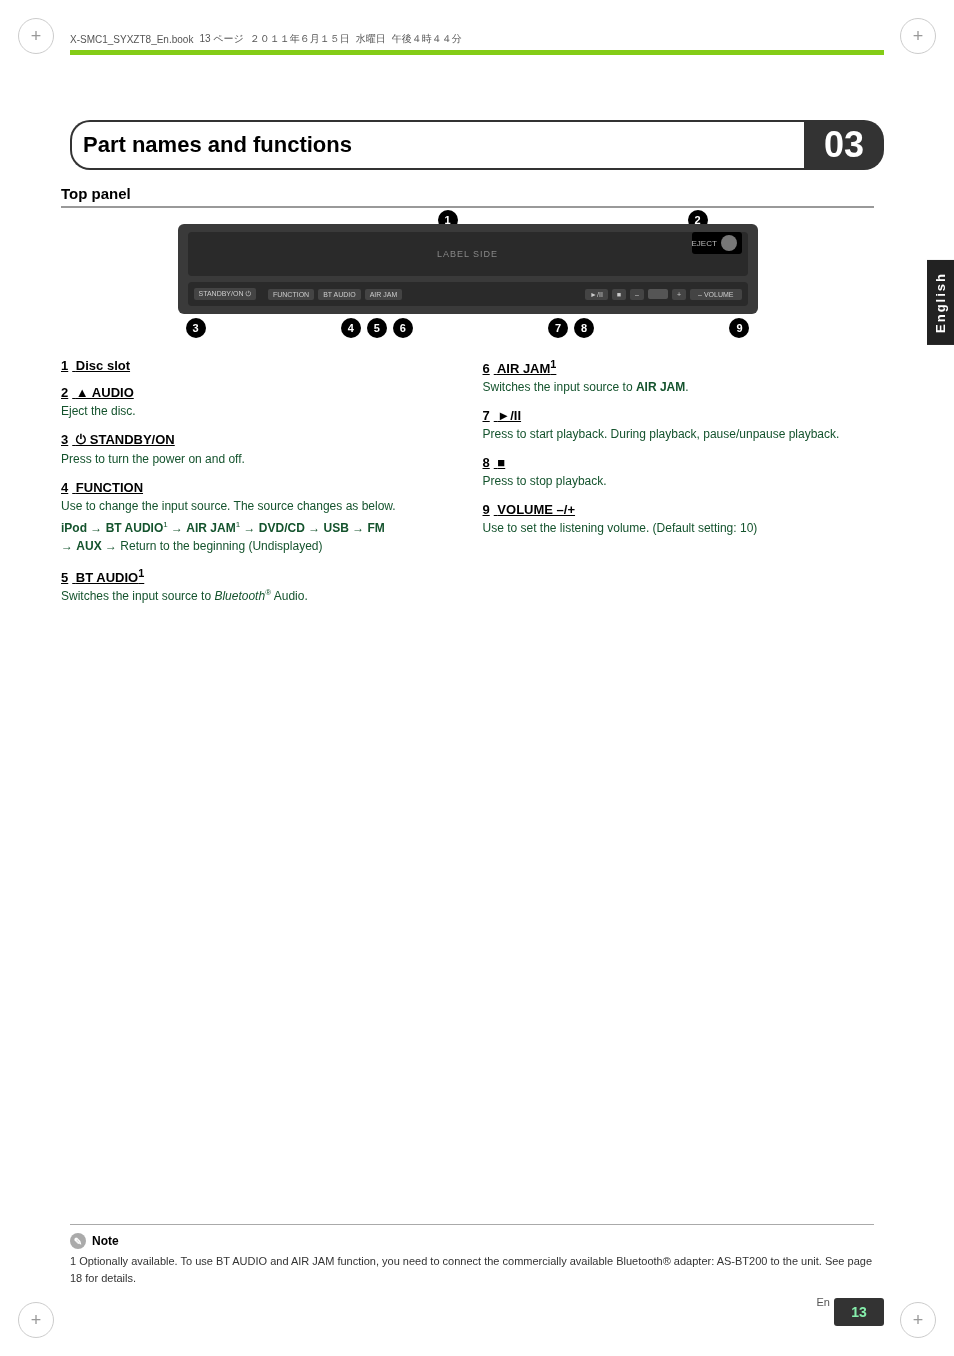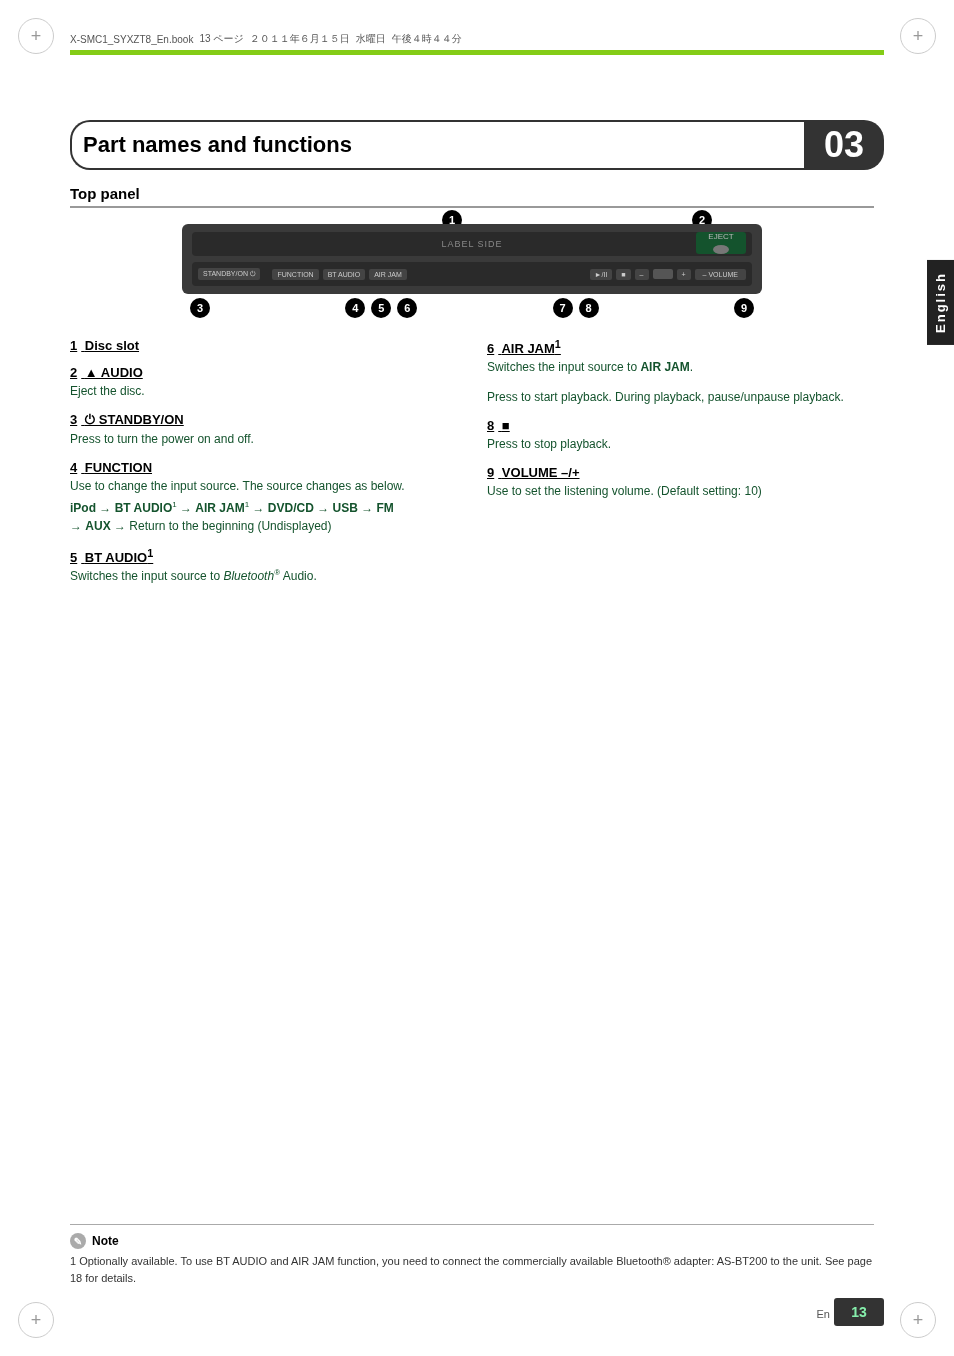--- a/index.html
+++ b/index.html
@@ -108,21 +108,21 @@
       text-orientation: mixed;
       transform: rotate(180deg);
       padding: 12px 6px;
       letter-spacing: 2px;
     }
 
     
     .main-content {
       position: absolute;
       top: 185px;
-      left: 70px;
+      left: 61px;
       right: 80px;
     }
 
     
     .section-header {
       font-size: 15px;
       font-weight: bold;
       color: #000;
       border-bottom: 2px solid #999;
       padding-bottom: 4px;
@@ -149,46 +149,45 @@
       width: 580px;
       background: #3a3a3a;
       border-radius: 6px;
       padding: 8px 10px;
       position: relative;
     }
 
     .device-slot-area {
       background: #2a2a2a;
       border-radius: 4px;
-      height: 24px;
+      height: 44px;
       margin-bottom: 6px;
       display: flex;
       align-items: center;
       justify-content: center;
     }
 
     .device-slot-label {
       color: #888;
       font-size: 9px;
       letter-spacing: 1px;
     }
 
     .device-eject-btn {
       position: absolute;
       right: 16px;
       top: 8px;
-      background: #14532d;
+      background: #000000;
       border-radius: 3px;
       width: 50px;
       height: 22px;
       display: flex;
       align-items: center;
       justify-content: flex-start;
       gap: 4px;
-      flex-direction: column;
     }
 
     .device-eject-label {
       color: #bbb;
       font-size: 8px;
     }
 
     .device-eject-circle {
       width: 16px;
       height: 16px;
@@ -338,21 +337,21 @@
       font-size: 14px;
       font-weight: bold;
       display: flex;
       align-items: center;
       justify-content: center;
       border-radius: 3px;
     }
 
     .page-en-label {
       position: absolute;
-      bottom: 36px;
+      bottom: 48px;
       right: 124px;
       font-size: 11px;
       color: #555;
       text-align: right;
     }
   </style>
 </head>
 <body>
 
 <div class="page-outer">
@@ -489,20 +488,24 @@
 
         <div class="item-block">
           <div class="item-header">
             <span class="item-num">6</span>
             <span>AIR JAM<sup>1</sup></span>
           </div>
           <div class="item-desc">Switches the input source to <span class="bold">AIR JAM</span>.</div>
         </div>
 
         <div class="item-block">
+          <div class="item-header">
+            <span class="item-num">7</span>
+            <span>►/II</span>
+          </div>
           <div class="item-desc">Press to start playback. During playback, pause/unpause playback.</div>
         </div>
 
         <div class="item-block">
           <div class="item-header">
             <span class="item-num">8</span>
             <span>■</span>
           </div>
           <div class="item-desc">Press to stop playback.</div>
         </div>

